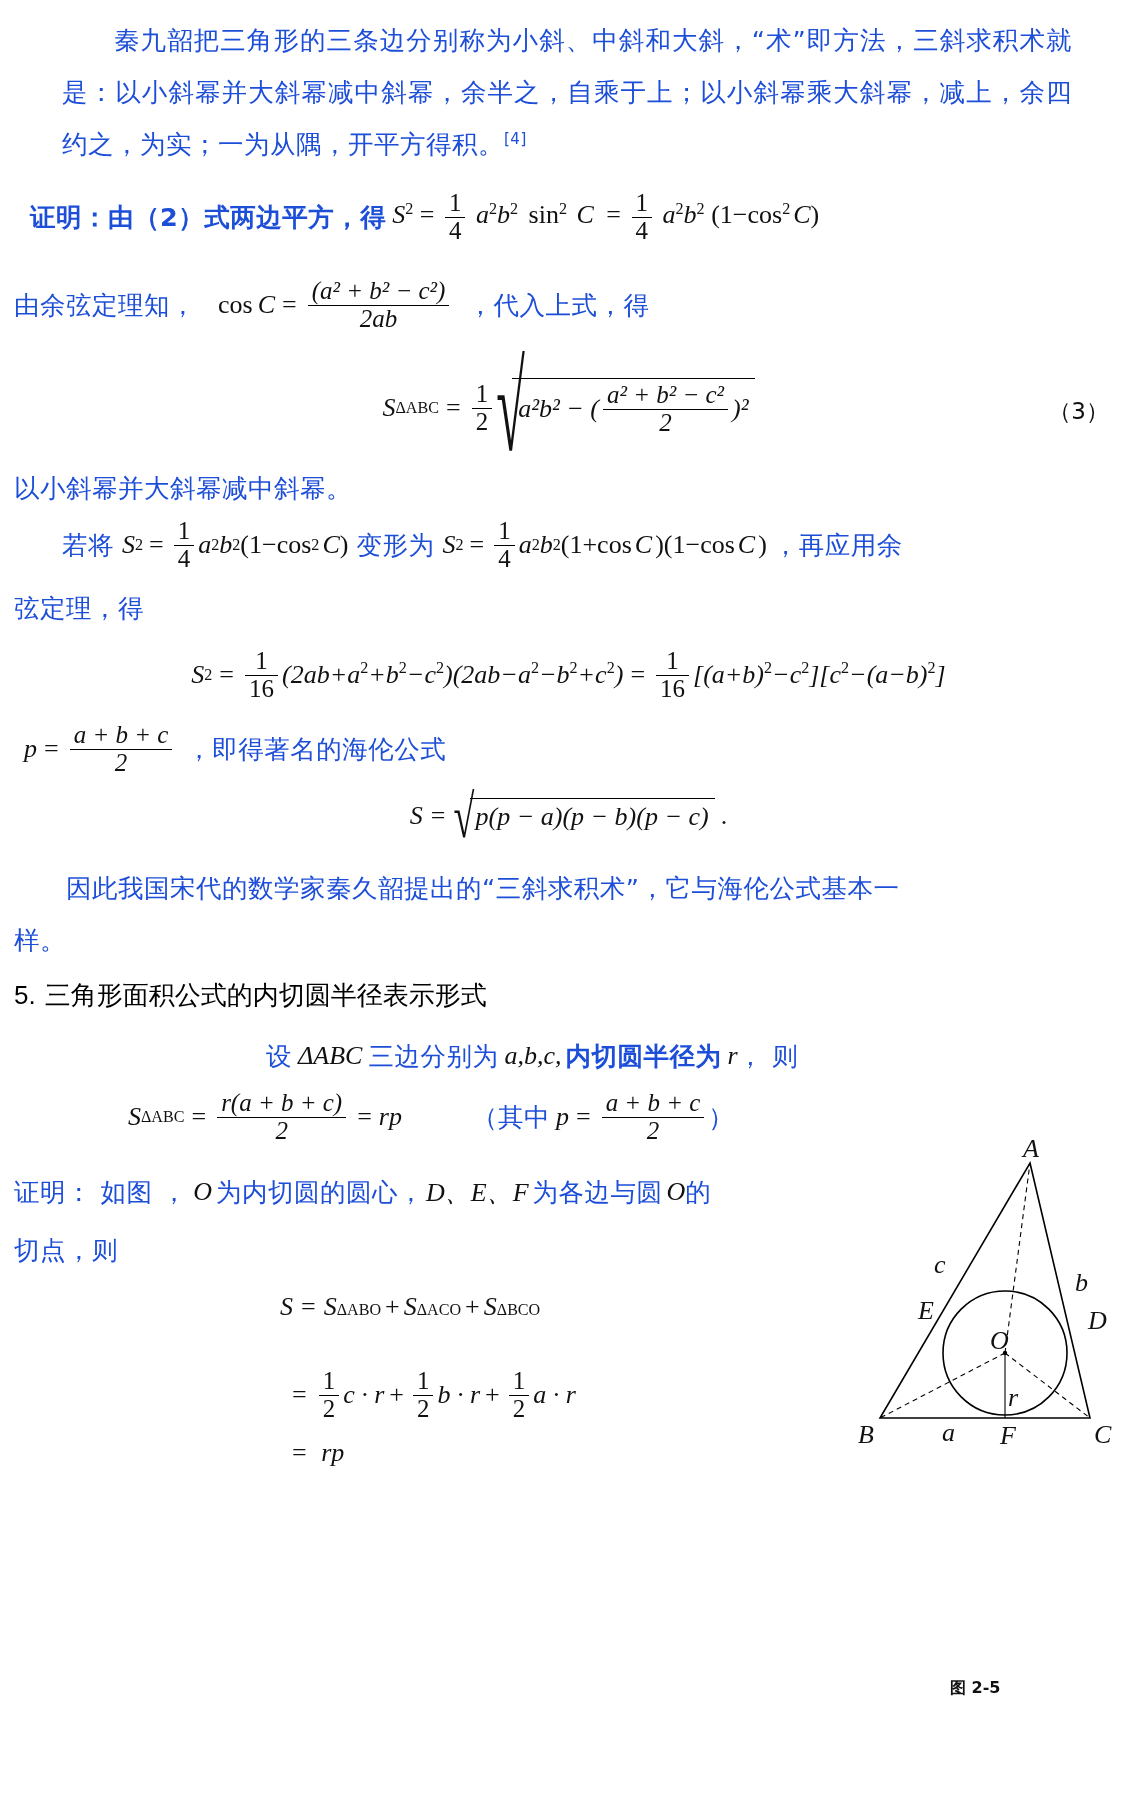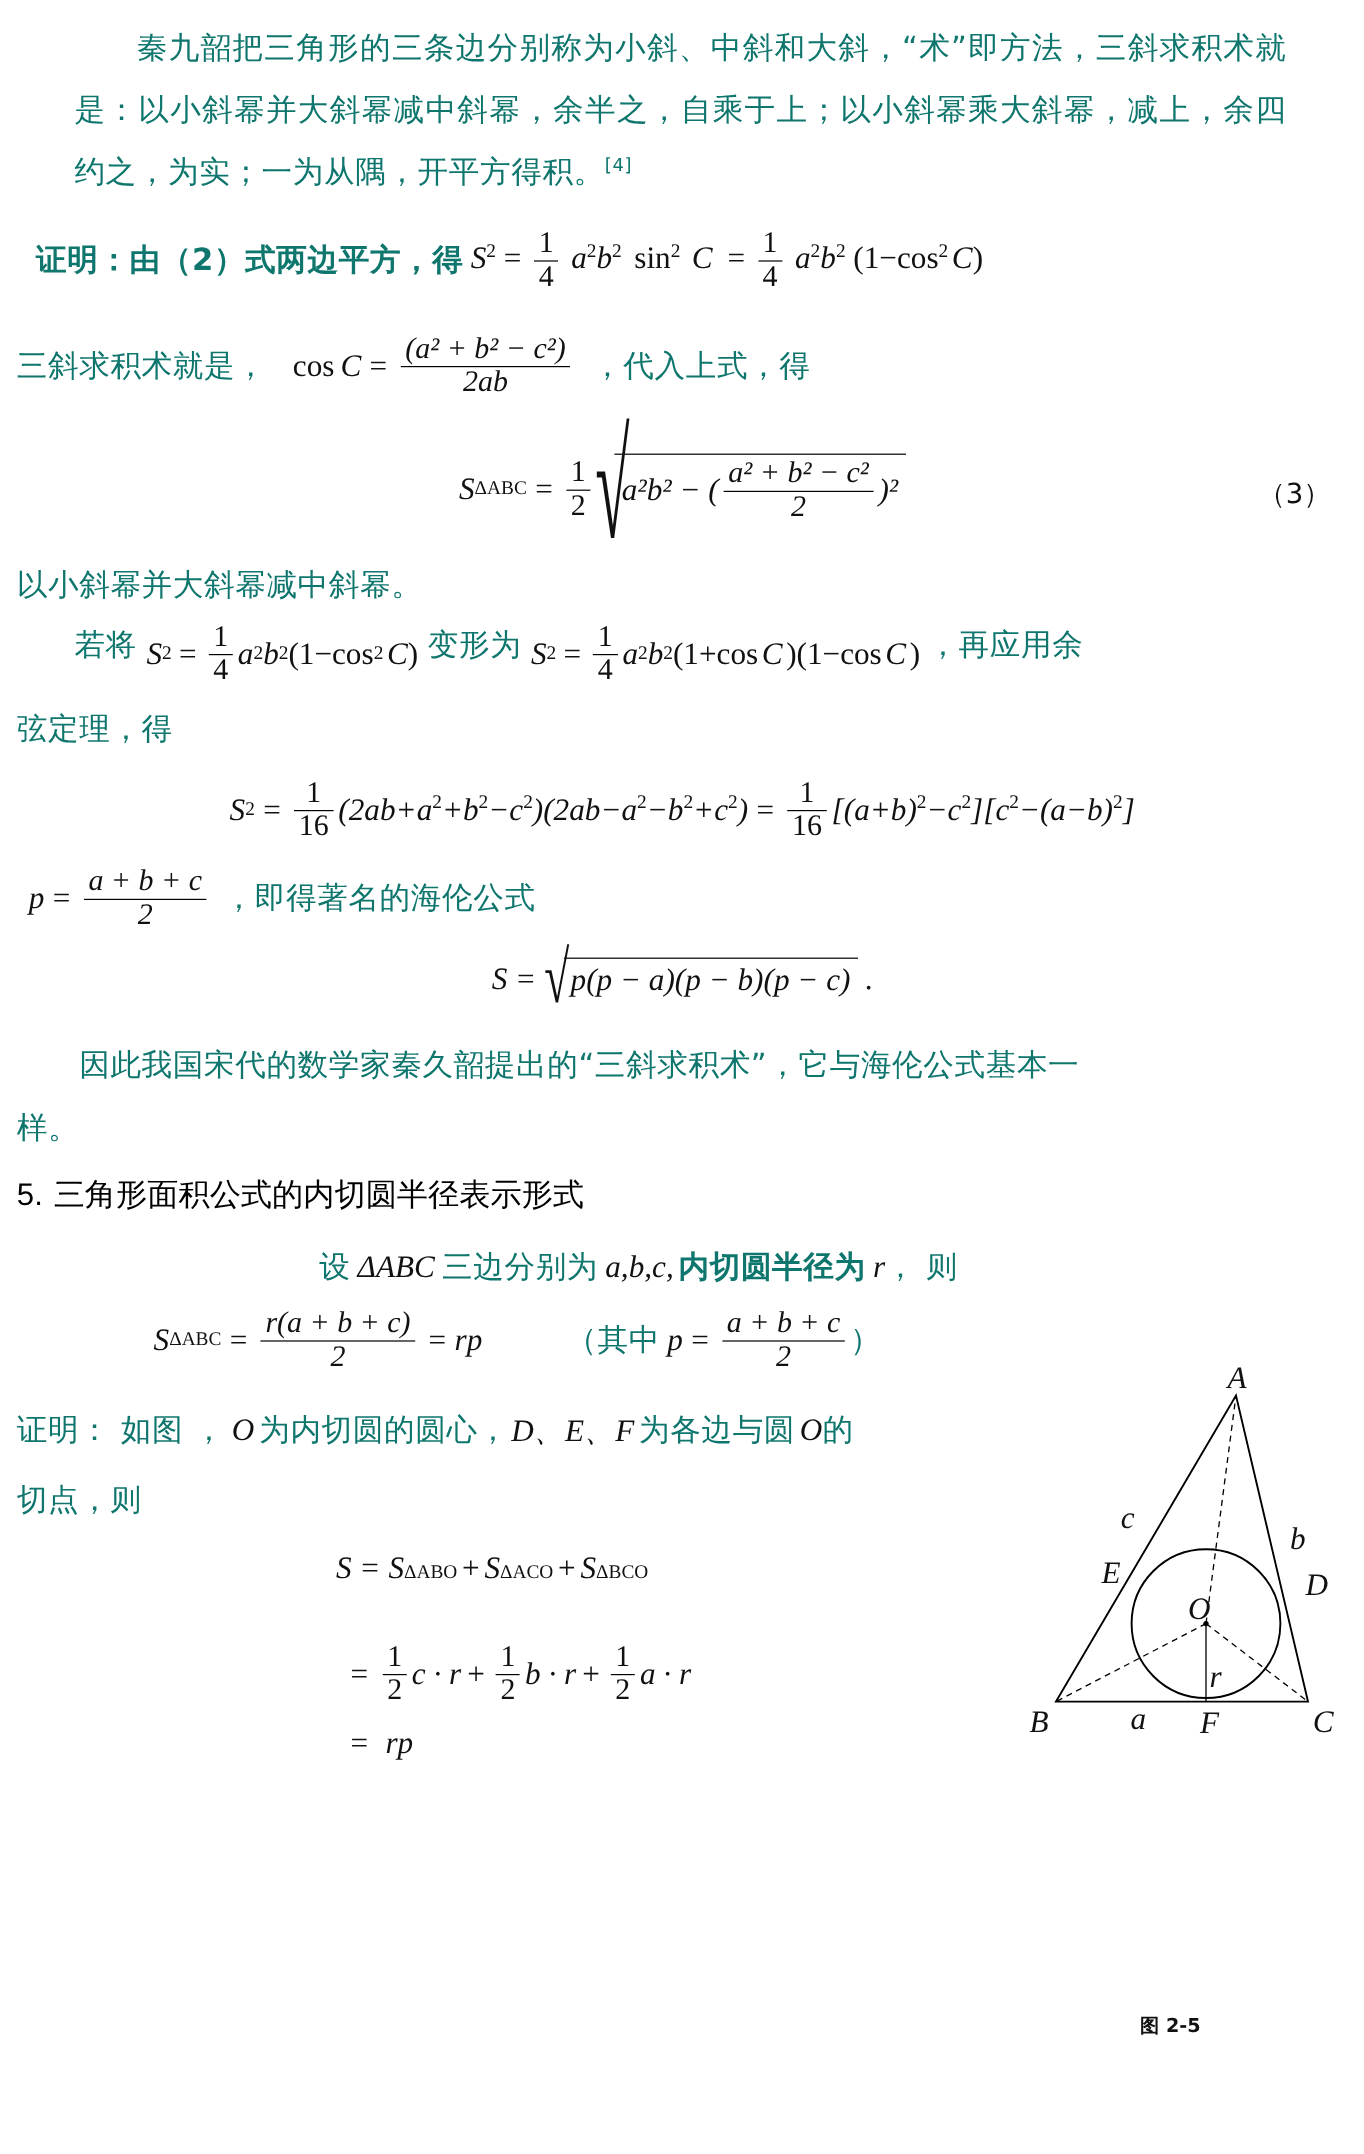--- a/index.html
+++ b/index.html
@@ -28,21 +28,21 @@
     top: 0;
     width: 1137px;
   }
 
   
   .para {
     font-family: "DejaVu Sans", "Liberation Sans", sans-serif;
     font-size: 25.5px;
     line-height: 52px;
     letter-spacing: 0.5px;
-    color: #0f766e;
+    color: #1d4ed8;
   }
   .indent2 { text-indent: 52px; }
 
   
   .math {
     font-family: "Liberation Serif", serif;
     font-style: italic;
     font-size: 26px;
   }
   .mathupr { font-style: normal; }
@@ -141,21 +141,21 @@
         <span class="frac mathupr">
           <span class="num">1</span>
           <span class="den">4</span>
         </span>
         <span>a</span><sup class="sup">2</sup><span>b</span><sup class="sup">2</sup>
         <span class="mathupr">(1</span><span class="mathupr">−</span><span class="mathupr">cos</span><sup class="sup">2</sup><span style="margin-left:3px;">C</span><span class="mathupr">)</span>
       </span>
     </div>
 
     <div class="abs" style="left:14px; top:278px; width:1080px; display:flex; align-items:center;">
-      <span class="para" style="line-height:40px;">三斜求积术就是，</span>
+      <span class="para" style="line-height:40px;">由余弦定理知，</span>
       <span class="math" style="margin-left:22px; display:inline-flex; align-items:center;">
         <span class="mathupr">cos</span>
         <span style="margin-left:5px;">C</span>
         <span class="mathupr" style="margin:0 7px;">=</span>
         <span class="frac">
           <span class="num"><span>(a² + b² − c²)</span></span>
           <span class="den">2ab</span>
         </span>
       </span>
       <span class="para" style="line-height:40px; margin-left:14px;">，代入上式，得</span>
@@ -180,21 +180,21 @@
             </span>
             <span>)²</span>
           </span>
         </span>
       </span>
       <span class="tagright" style="top:18px;">（3）</span>
     </div>
 
     <div class="abs para" style="left:14px; top:462px; width:1000px;">以小斜幂并大斜幂减中斜幂。</div>
 
-    <div class="abs" style="left:62px; top:518px; width:1070px; display:flex; ">
+    <div class="abs" style="left:62px; top:518px; width:1070px; display:flex; align-items:center;">
       <span class="para" style="line-height:40px;">若将</span>
       <span class="math" style="margin-left:8px; display:inline-flex; align-items:center;">
         <span>S</span>
           <sup class="sup">2</sup>
         <span class="mathupr" style="margin:0 6px;">=</span>
         <span class="frac mathupr">
           <span class="num">1</span>
           <span class="den">4</span>
         </span>
         <span>a</span>

